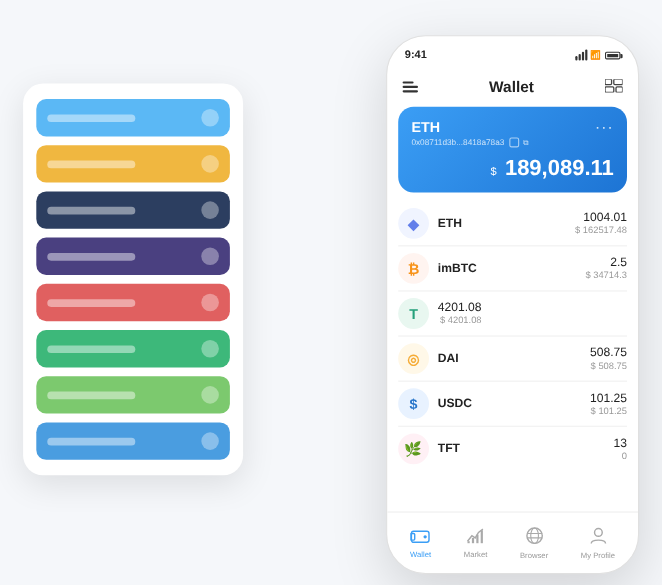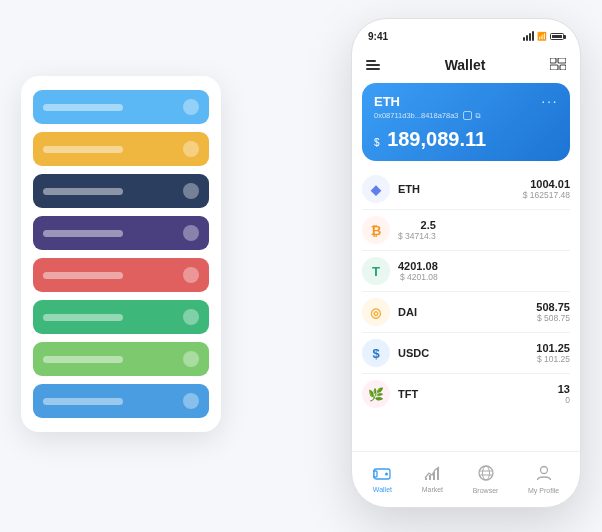--- a/index.html
+++ b/index.html
@@ -55,21 +55,21 @@
       width: 80px;
       height: 7px;
       border-radius: 4px;
       background: rgba(255,255,255,0.45);
     }
 
     
     .phone {
       position: absolute;
       right: 0;
-      top: 2px;
+      top: 16px;
       width: 230px;
       height: 490px;
       background: white;
       border-radius: 36px;
       box-shadow: 0 16px 50px rgba(0,0,0,0.15);
       overflow: hidden;
       display: flex;
       flex-direction: column;
       border: 1.5px solid #e0e0e0;
     }
@@ -188,20 +188,21 @@
     }
     .eth-address-copy {
       width: 9px;
       height: 9px;
       border: 1px solid rgba(255,255,255,0.6);
       border-radius: 2px;
     }
     .eth-balance {
       font-size: 20px;
       font-weight: 700;
+      text-align: right;
     }
     .eth-balance-currency {
       font-size: 10px;
       font-weight: 400;
       margin-right: 2px;
     }
 
     
     .assets-header {
       padding: 0 14px 6px;
@@ -269,21 +270,21 @@
       font-size: 11px;
       font-weight: 600;
       color: #222;
       flex: 1;
     }
     .asset-amounts {
       text-align: right;
     }
     .asset-amount-main {
       font-size: 11px;
-      font-weight: 700;
+      font-weight: 400;
       color: #222;
     }
     .asset-amount-usd {
       font-size: 8.5px;
       color: #999;
     }
 
     
     .phone-nav {
       height: 56px;
@@ -408,20 +409,21 @@
     <div class="asset-row">
           <div class="asset-icon" style="background: rgb(240, 244, 255); color: rgb(98, 126, 234); font-weight: 700; font-size: 13px;">◆</div>
           <span class="asset-name">ETH</span>
           <div class="asset-amounts">
             <div class="asset-amount-main">1004.01</div>
             <div class="asset-amount-usd">$ 162517.48</div>
           </div>
         </div>
         <div class="asset-row">
           <div class="asset-icon" style="background: rgb(255, 244, 240); color: rgb(247, 147, 26); font-weight: 700; font-size: 13px;">₿</div>
+          <span class="asset-name">imBTC</span>
           <div class="asset-amounts">
             <div class="asset-amount-main">2.5</div>
             <div class="asset-amount-usd">$ 34714.3</div>
           </div>
         </div>
         <div class="asset-row">
           <div class="asset-icon" style="background: rgb(232, 247, 240); color: rgb(38, 161, 123); font-weight: 700; font-size: 13px;">T</div>
           <div class="asset-amounts">
             <div class="asset-amount-main">4201.08</div>
             <div class="asset-amount-usd">$ 4201.08</div>

